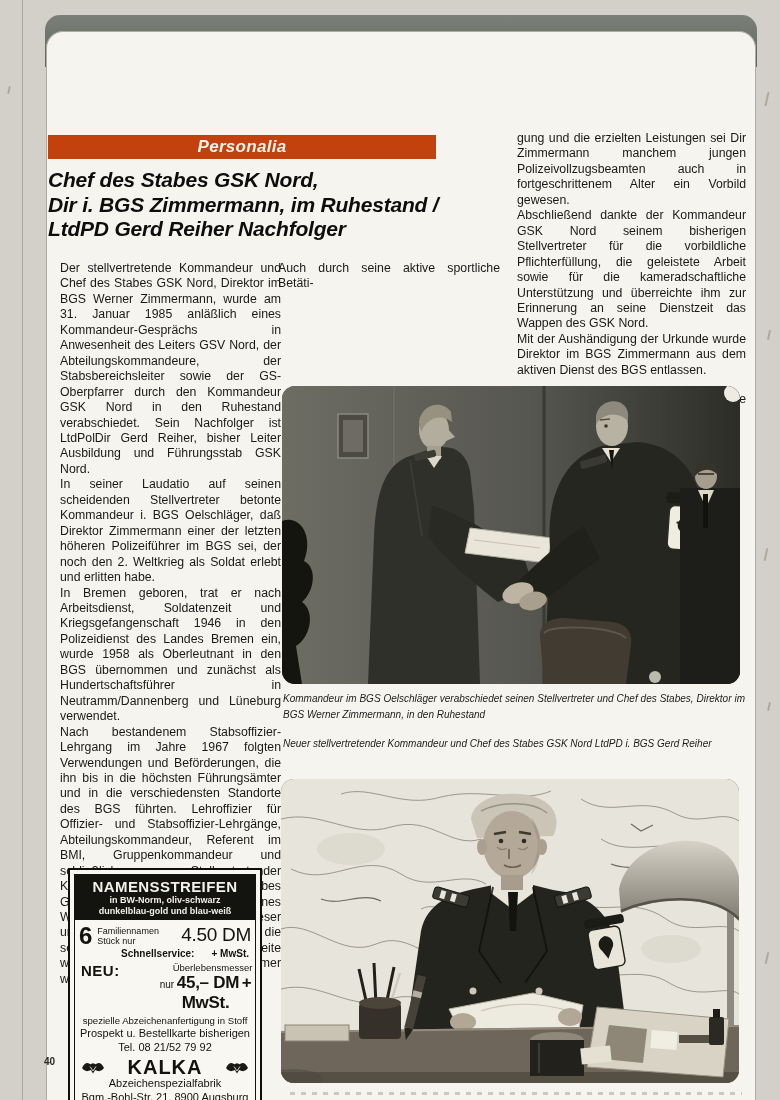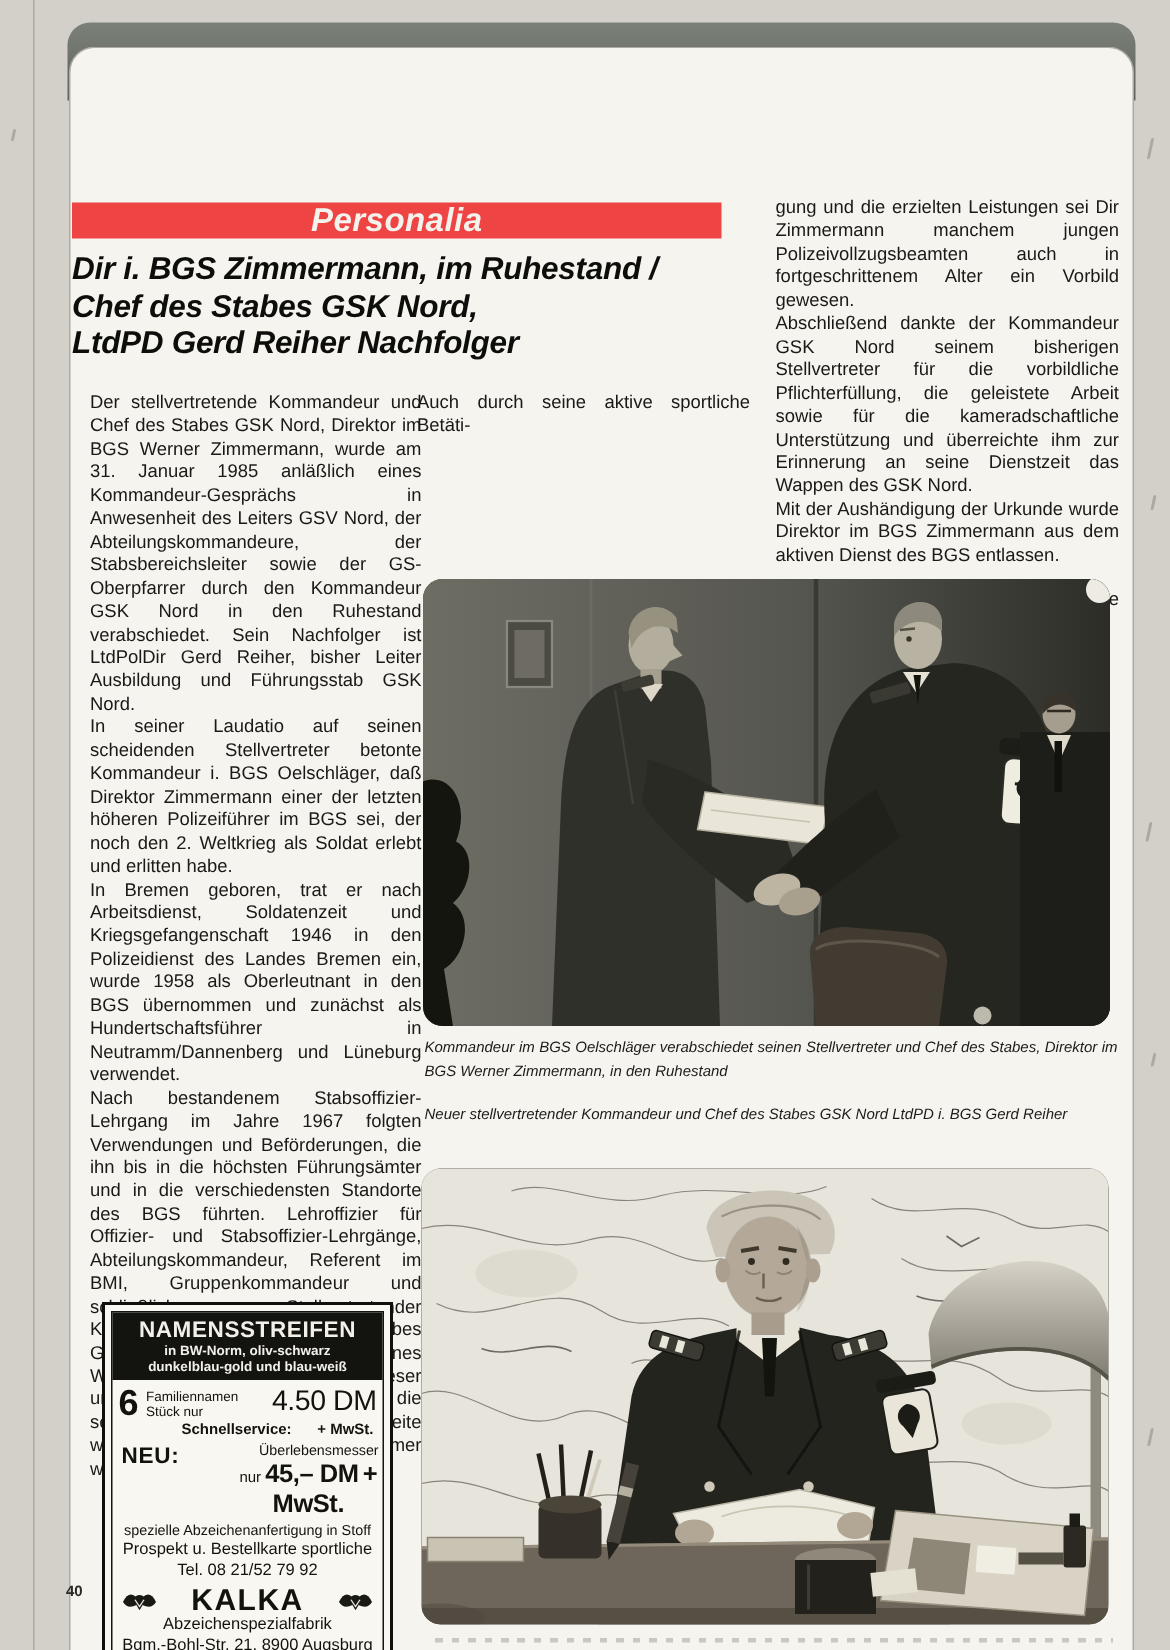--- a/index.html
+++ b/index.html
@@ -11,23 +11,23 @@
   }
   .abs{position:absolute;}
   
   .scan-edge{left:22px;top:0;width:1px;height:1100px;background:#a49f96;opacity:.8;}
   .scan-mark{width:2px;background:rgba(110,105,95,.38);transform:skewX(-12deg);border-radius:1px;}
   
   .page-band{left:45px;top:15px;width:712px;height:52px;background:linear-gradient(#7b8078,#5f635c);border-radius:15px 15px 0 0;}
   .page-card{left:46px;top:31px;width:710px;height:1069px;background:#f6f4ef;border:1px solid #aeaba1;border-bottom:none;border-radius:17px 17px 0 0;box-sizing:border-box;}
   
   .section-band{
-    left:48px;top:135px;width:433px;height:24px;background:#ef4444;
+    left:48px;top:135px;width:388px;height:24px;background:#c2410c;
     color:#f4f2ec;display:flex;align-items:center;justify-content:center;
-    font-weight:bold;font-style:italic;font-size:22px;letter-spacing:.3px;
+    font-weight:bold;font-style:italic;font-size:17px;letter-spacing:.3px;
   }
   
   .headline{left:48px;top:168px;width:480px;font-weight:bold;font-style:italic;
     font-size:21px;line-height:24.5px;color:#0d0d0b;letter-spacing:-0.2px;}
   
   .bodycol{font-size:12.3px;line-height:15.45px;text-align:justify;color:#191917;}
   .bodycol p{margin:0;}
   #col1{left:48px;top:261px;width:221px;padding-left:12px;}
   #col2{left:278px;top:261px;width:222px;}
   #col3{left:517px;top:131px;width:229px;}
@@ -79,22 +79,22 @@
 <div class="abs scan-mark" style="left:8px;top:86px;height:8px;"></div>
 
 <div class="abs page-band"></div>
 <div class="abs page-card"></div>
 
 <div class="abs section-band">
   <span>Personalia</span>
 </div>
 
 <h1 class="abs headline" style="margin:0;">
+  <span style="display:block;">Chef des Stabes GSK Nord,</span>
   <span style="display:block;">Dir i. BGS Zimmermann, im Ruhestand /</span>
-  <span style="display:block;">Chef des Stabes GSK Nord,</span>
   <span style="display:block;">LtdPD Gerd Reiher Nachfolger</span>
 </h1>
 
 <div id="col1" class="abs bodycol">
   <p>Der stellvertretende Kommandeur und Chef des Stabes GSK Nord, Direktor im BGS Werner Zimmermann, wurde am 31. Januar 1985 anläßlich eines Kommandeur-Gesprächs in Anwesenheit des Leiters GSV Nord, der Abteilungskommandeure, der Stabsbereichsleiter sowie der GS-Oberpfarrer durch den Kommandeur GSK Nord in den Ruhestand verabschiedet. Sein Nachfolger ist LtdPolDir Gerd Reiher, bisher Leiter Ausbildung und Führungsstab GSK Nord.</p>
   <p>In seiner Laudatio auf seinen scheidenden Stellvertreter betonte Kommandeur i. BGS Oelschläger, daß Direktor Zimmermann einer der letzten höheren Polizeiführer im BGS sei, der noch den 2. Weltkrieg als Soldat erlebt und erlitten habe.</p>
   <p>In Bremen geboren, trat er nach Arbeitsdienst, Soldatenzeit und Kriegsgefangenschaft 1946 in den Polizeidienst des Landes Bremen ein, wurde 1958 als Oberleutnant in den BGS übernommen und zunächst als Hundertschaftsführer in Neutramm/Dannenberg und Lüneburg verwendet.</p>
   <p>Nach bestandenem Stabsoffizier-Lehrgang im Jahre 1967 folgten Verwendungen und Beförderungen, die ihn bis in die höchsten Führungsämter und in die verschiedensten Standorte des BGS führten. Lehroffizier für Offizier- und Stabsoffizier-Lehrgänge, Abteilungskommandeur, Referent im BMI, Gruppenkommandeur und schließlich Stellvertretender Kommandeur und Chef des Stabes GSK Nord waren Stationen seines Wirkens im BGS. Trotz dieser unterschiedlichen Verwendungen, die seine Mobilität und Verwendungsbreite widerspiegeln, führte ihn der Weg immer wieder zum GSK Nord zurück.</p>
 </div>
 <div id="col2" class="abs bodycol">
@@ -307,21 +307,21 @@
         <span class="ad-neubody">
           <span class="ad-neuitem" style="display:block;">Überlebensmesser</span>
           <span class="ad-neuprice">
             <span>nur</span>
             <b>45,– DM</b>
             <b>+ MwSt.</b>
           </span>
         </span>
       </div>
       <div class="ad-line">spezielle Abzeichenanfertigung in Stoff</div>
-      <div class="ad-line2">Prospekt u. Bestellkarte sportliche</div>
+      <div class="ad-line2">Prospekt u. Bestellkarte bisherigen</div>
       <div class="ad-line2">Tel. 08 21/52 79 92</div>
       <div class="ad-kalka">
         <span class="badge">
           <svg width="26" height="15" viewBox="0 0 26 15" fill="#1a1a15">
             <path d="M2,8 Q6,0 11,5 L11,10 Q5,13 2,8Z"></path>
             <path d="M24,8 Q20,0 15,5 L15,10 Q21,13 24,8Z"></path>
             <path d="M8.5,6 Q13,0.5 17.5,6 L13,13.5 Z"></path>
             <path d="M10,6.5 L13,11 L16,6.5" stroke="#e8e5da" stroke-width=".9" fill="none"></path>
           </svg>
         </span>

